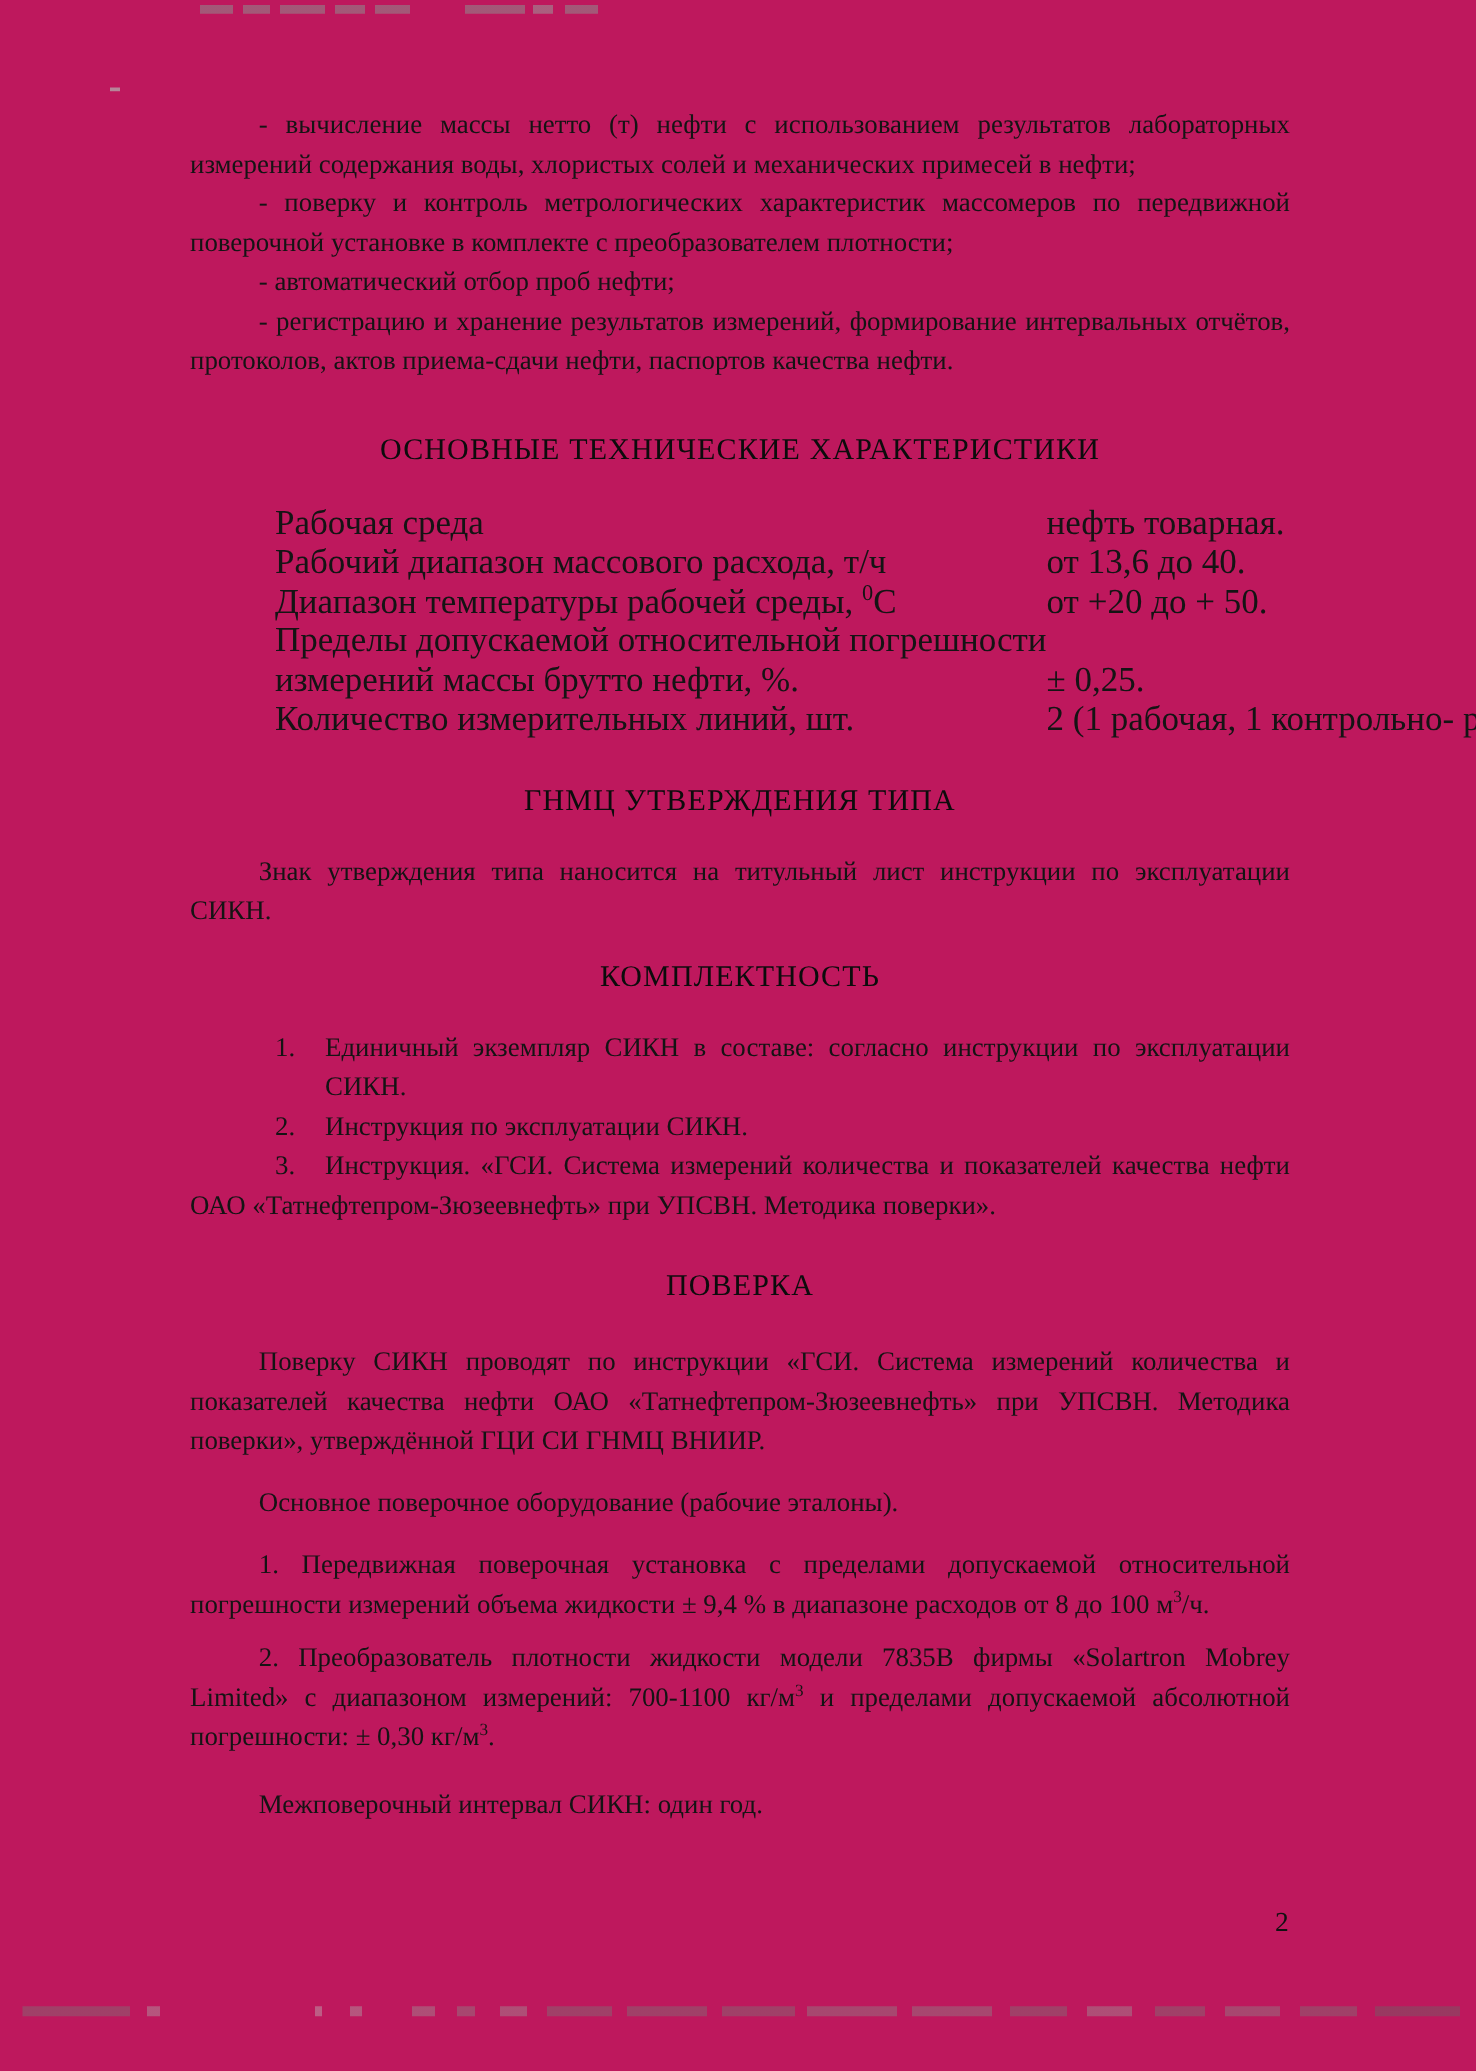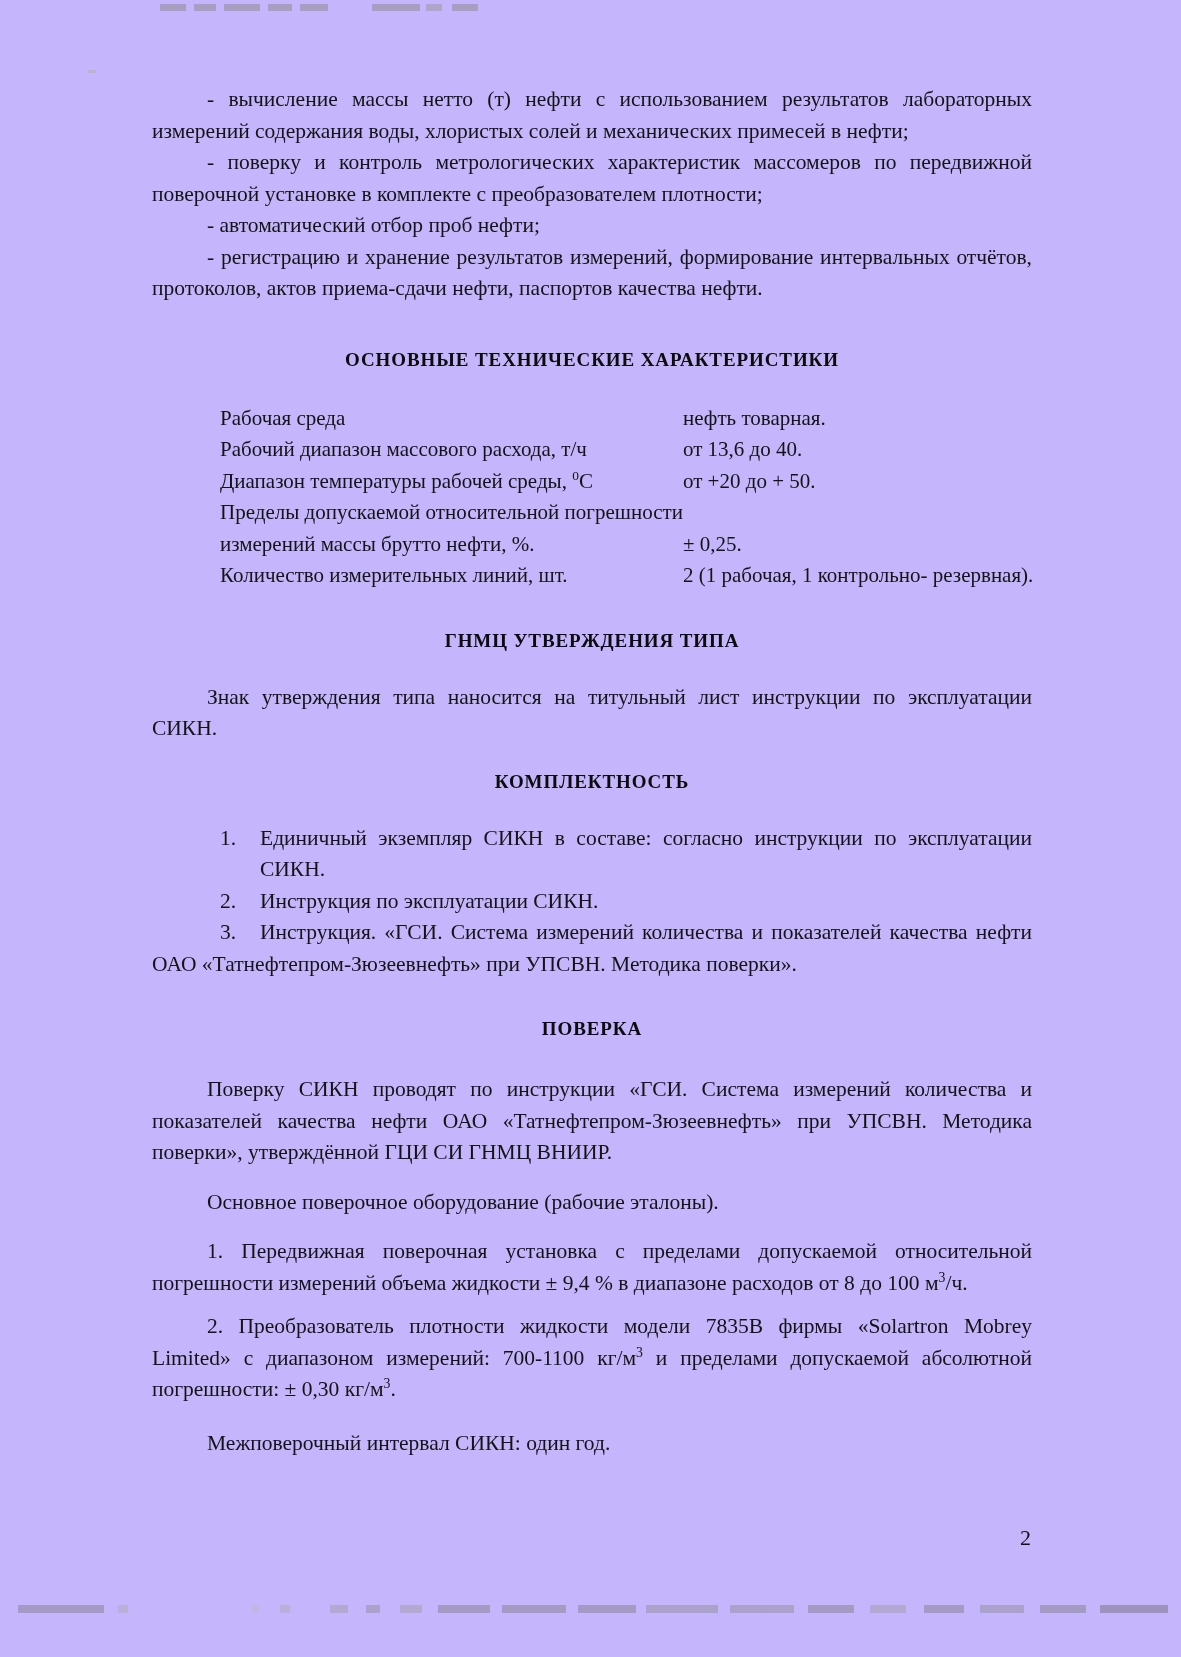--- a/index.html
+++ b/index.html
@@ -9,21 +9,21 @@
     background: #ffffff;
   }
   body {
     font-family: "Liberation Serif", "DejaVu Serif", serif;
     color: #000000;
   }
   .page {
     position: relative;
     width: 1181px;
     height: 1657px;
-    background: #c4b5fd;
+    background: #be185d;
     overflow: hidden;
     box-sizing: border-box;
   }
   
   .scan-artifact-top {
     position: absolute;
     top: 4px;
     left: 160px;
     width: 330px;
     height: 7px;
@@ -90,22 +90,22 @@
     line-height: 31.5px;
     text-align: justify;
     color: #141414;
   }
   .para {
     text-indent: 55px;
     text-align: justify;
   }
 
   h2.section-heading {
-    font-size: 19px;
-    font-weight: bold;
+    font-size: 24px;
+    font-weight: normal;
     text-align: center;
     letter-spacing: 0.9px;
     margin: 0;
     line-height: 30px;
     color: #0c0c0c;
   }
   .sp-12 { height: 12px; }
   .sp-18 { height: 18px; }
   .sp-22 { height: 22px; }
   .sp-26 { height: 26px; }
@@ -113,21 +113,21 @@
   .sp-34 { height: 34px; }
   .sp-40 { height: 40px; }
 
   
   .spec-table {
     width: 100%;
     border-collapse: collapse;
     margin-top: 6px;
   }
   .spec-table td {
-    font-size: 21px;
+    font-size: 28px;
     line-height: 31.5px;
     padding: 0;
     vertical-align: top;
     color: #141414;
   }
   .spec-table td.spec-name {
     text-align: left;
     padding-left: 68px;
     white-space: nowrap;
   }

